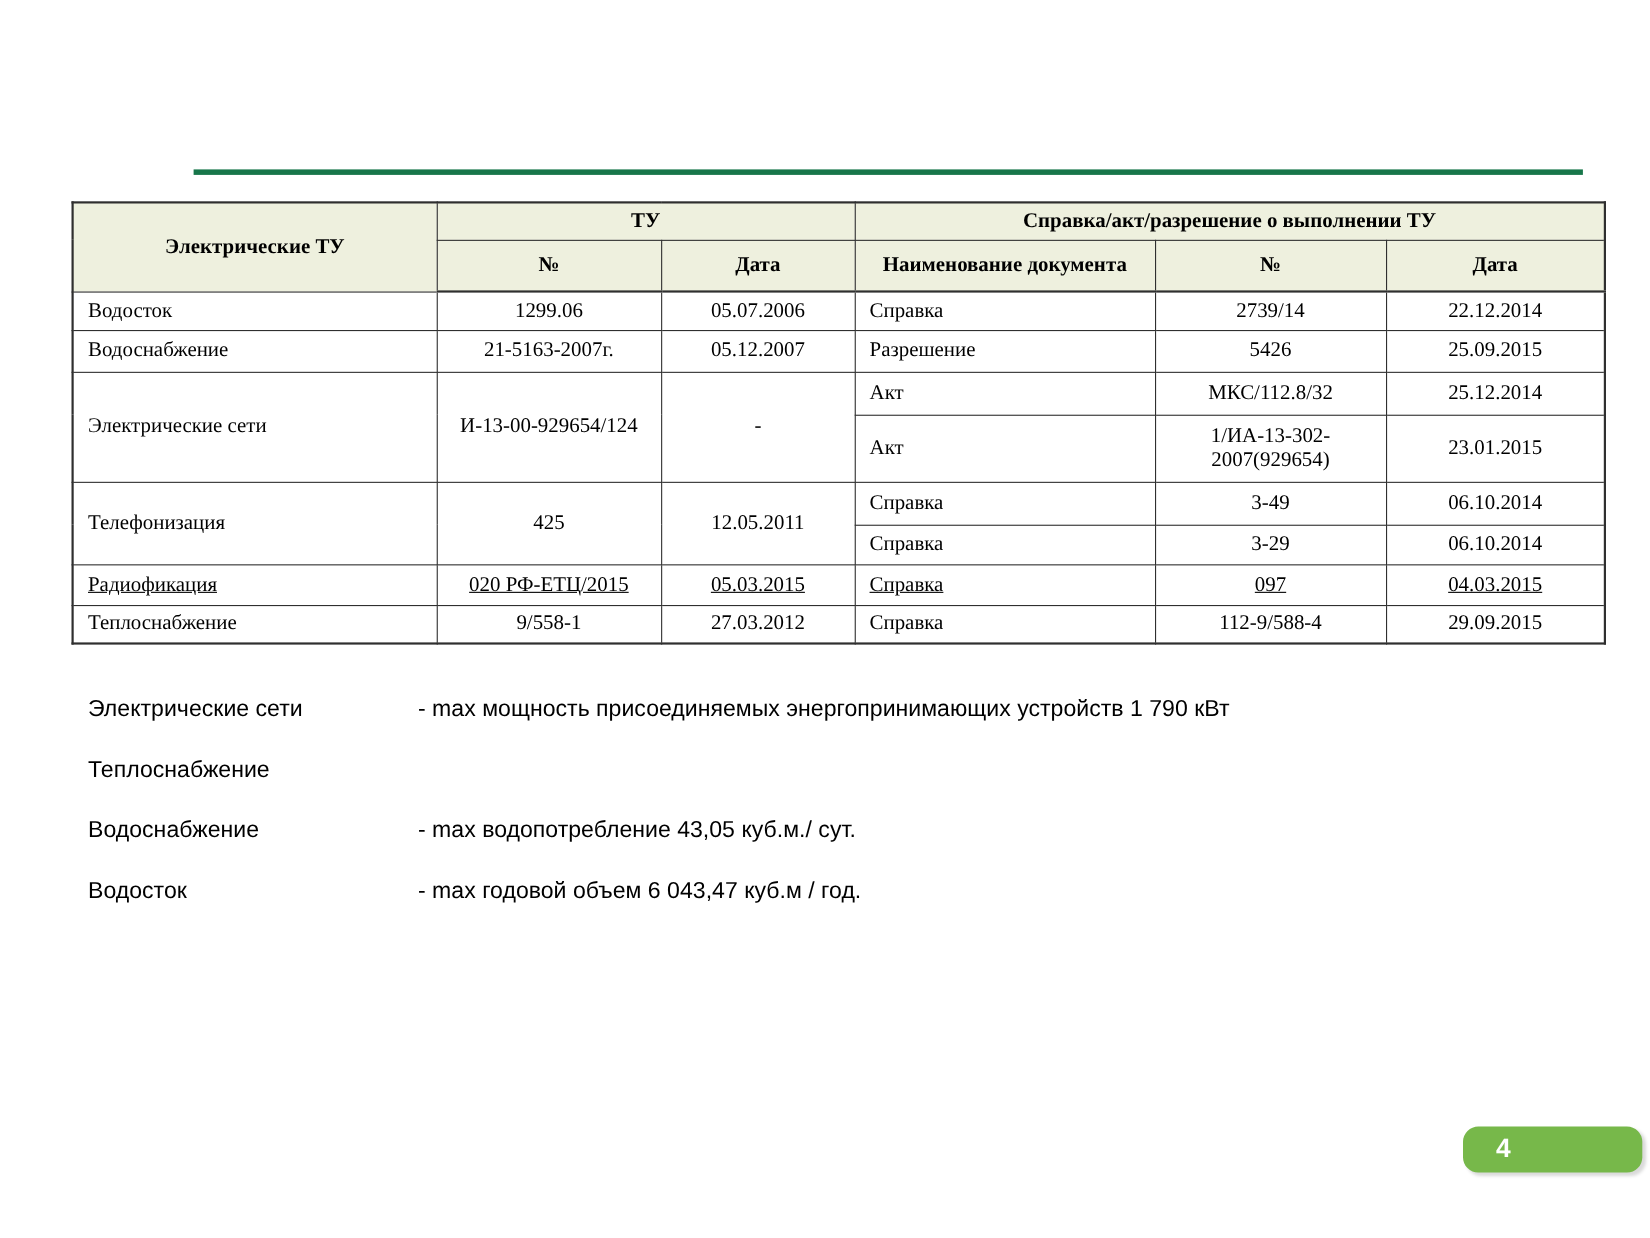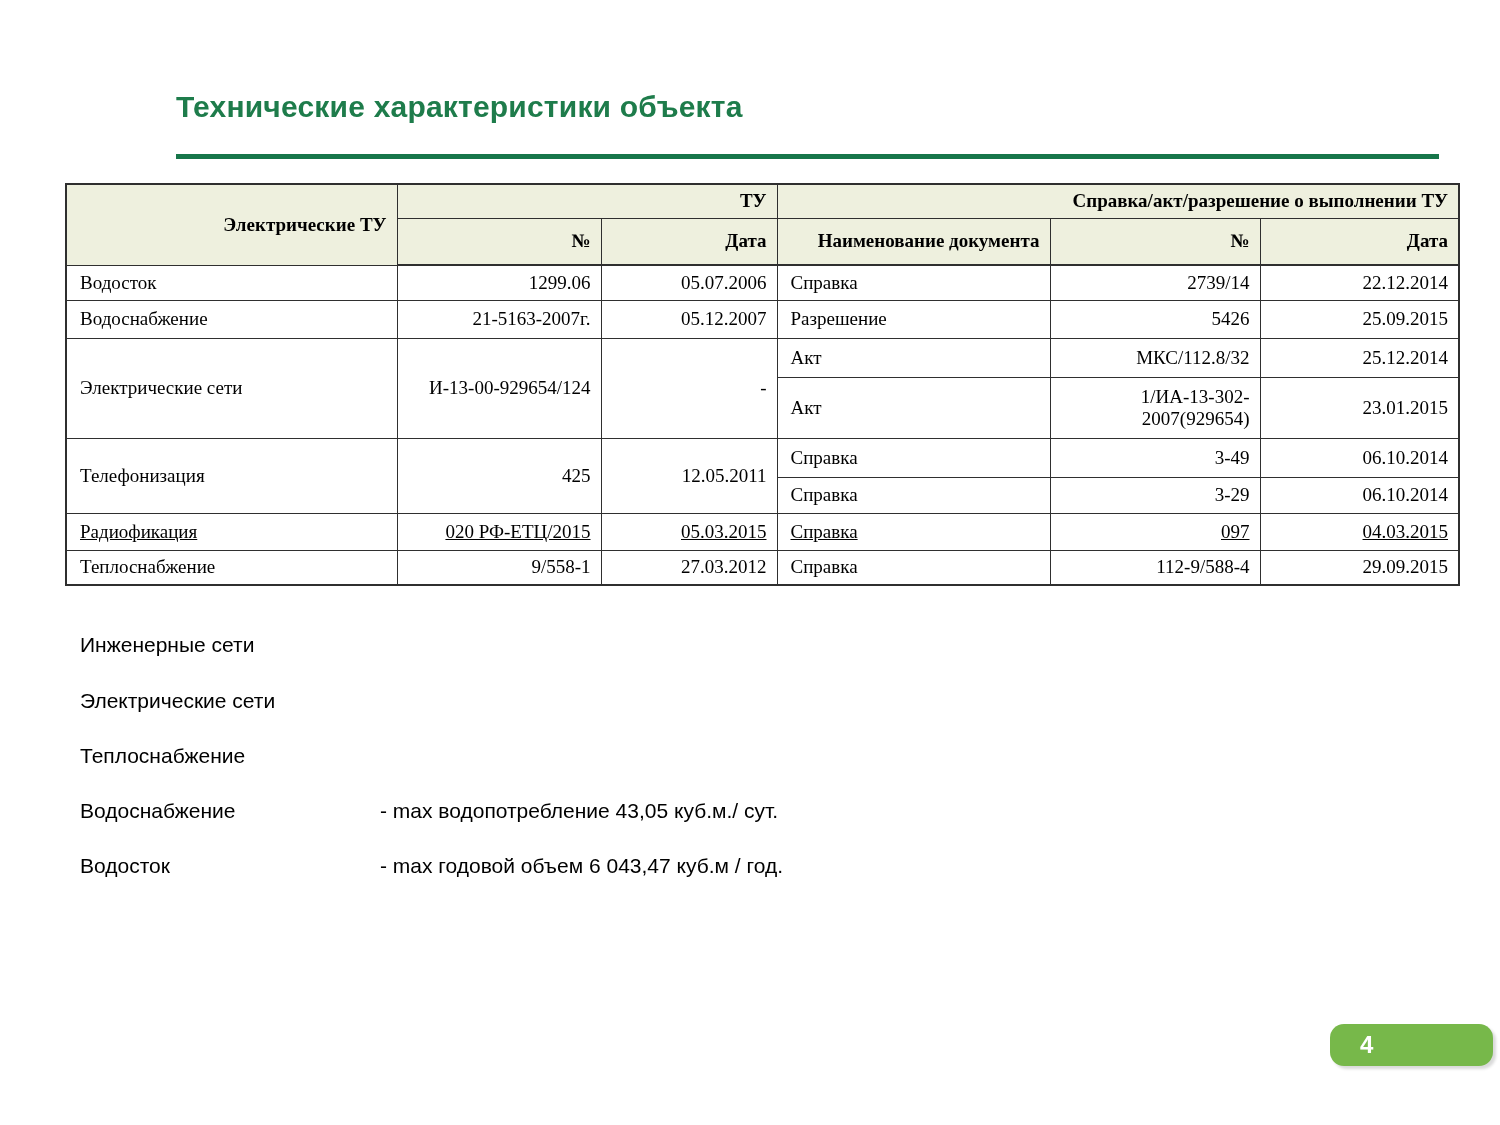--- a/index.html
+++ b/index.html
@@ -42,21 +42,21 @@
     table-layout: fixed;
     font-family: "Liberation Serif", serif;
     font-size: 19px;
     color: #000000;
     border: 2px solid #2f2f2f;
   }
   .tu-table th, .tu-table td {
     border: 1px solid #2f2f2f;
     padding: 2px 10px;
     vertical-align: middle;
-    text-align: right;
+    text-align: center;
     overflow-wrap: break-word;
   }
   .tu-table thead th {
     background: #eef0de;
     font-weight: bold;
   }
   .tu-table thead tr:last-child th { border-bottom: 2px solid #2f2f2f; }
   .tu-table td.al { text-align: left; padding-left: 13px; }
   tr.h34 { height: 34px; }
   tr.h47 { height: 47px; }
@@ -98,21 +98,20 @@
     color: #ffffff;
     font-size: 24px;
     font-weight: bold;
   }
 </style>
 </head>
 <body>
 
 <div class="slide">
 
-  <div class="title">Технические характеристики объекта</div>
   <div class="title-rule"></div>
 
   <table class="tu-table">
     <colgroup>
       <col style="width:331px">
       <col style="width:204px">
       <col style="width:176px">
       <col style="width:273px">
       <col style="width:210px">
       <col style="width:199px">
@@ -187,23 +186,23 @@
         <td>9/558-1</td>
         <td>27.03.2012</td>
         <td class="al">Справка</td>
         <td>112-9/588-4</td>
         <td>29.09.2015</td>
       </tr>
     </tbody>
   </table>
 
   <div class="notes">
-    <div class="notes-heading">Инженерные сети</div>
     <div class="note-row">
       <div class="note-label">Электрические сети</div>
+      <div class="note-text">- max мощность присоединяемых энергопринимающих устройств 1 790 кВт</div>
     </div>
     <div class="note-row">
       <div class="note-label">Теплоснабжение</div>
     </div>
     <div class="note-row">
       <div class="note-label">Водоснабжение</div>
       <div class="note-text">- max водопотребление 43,05 куб.м./ сут.</div>
     </div>
     <div class="note-row">
       <div class="note-label">Водосток</div>

